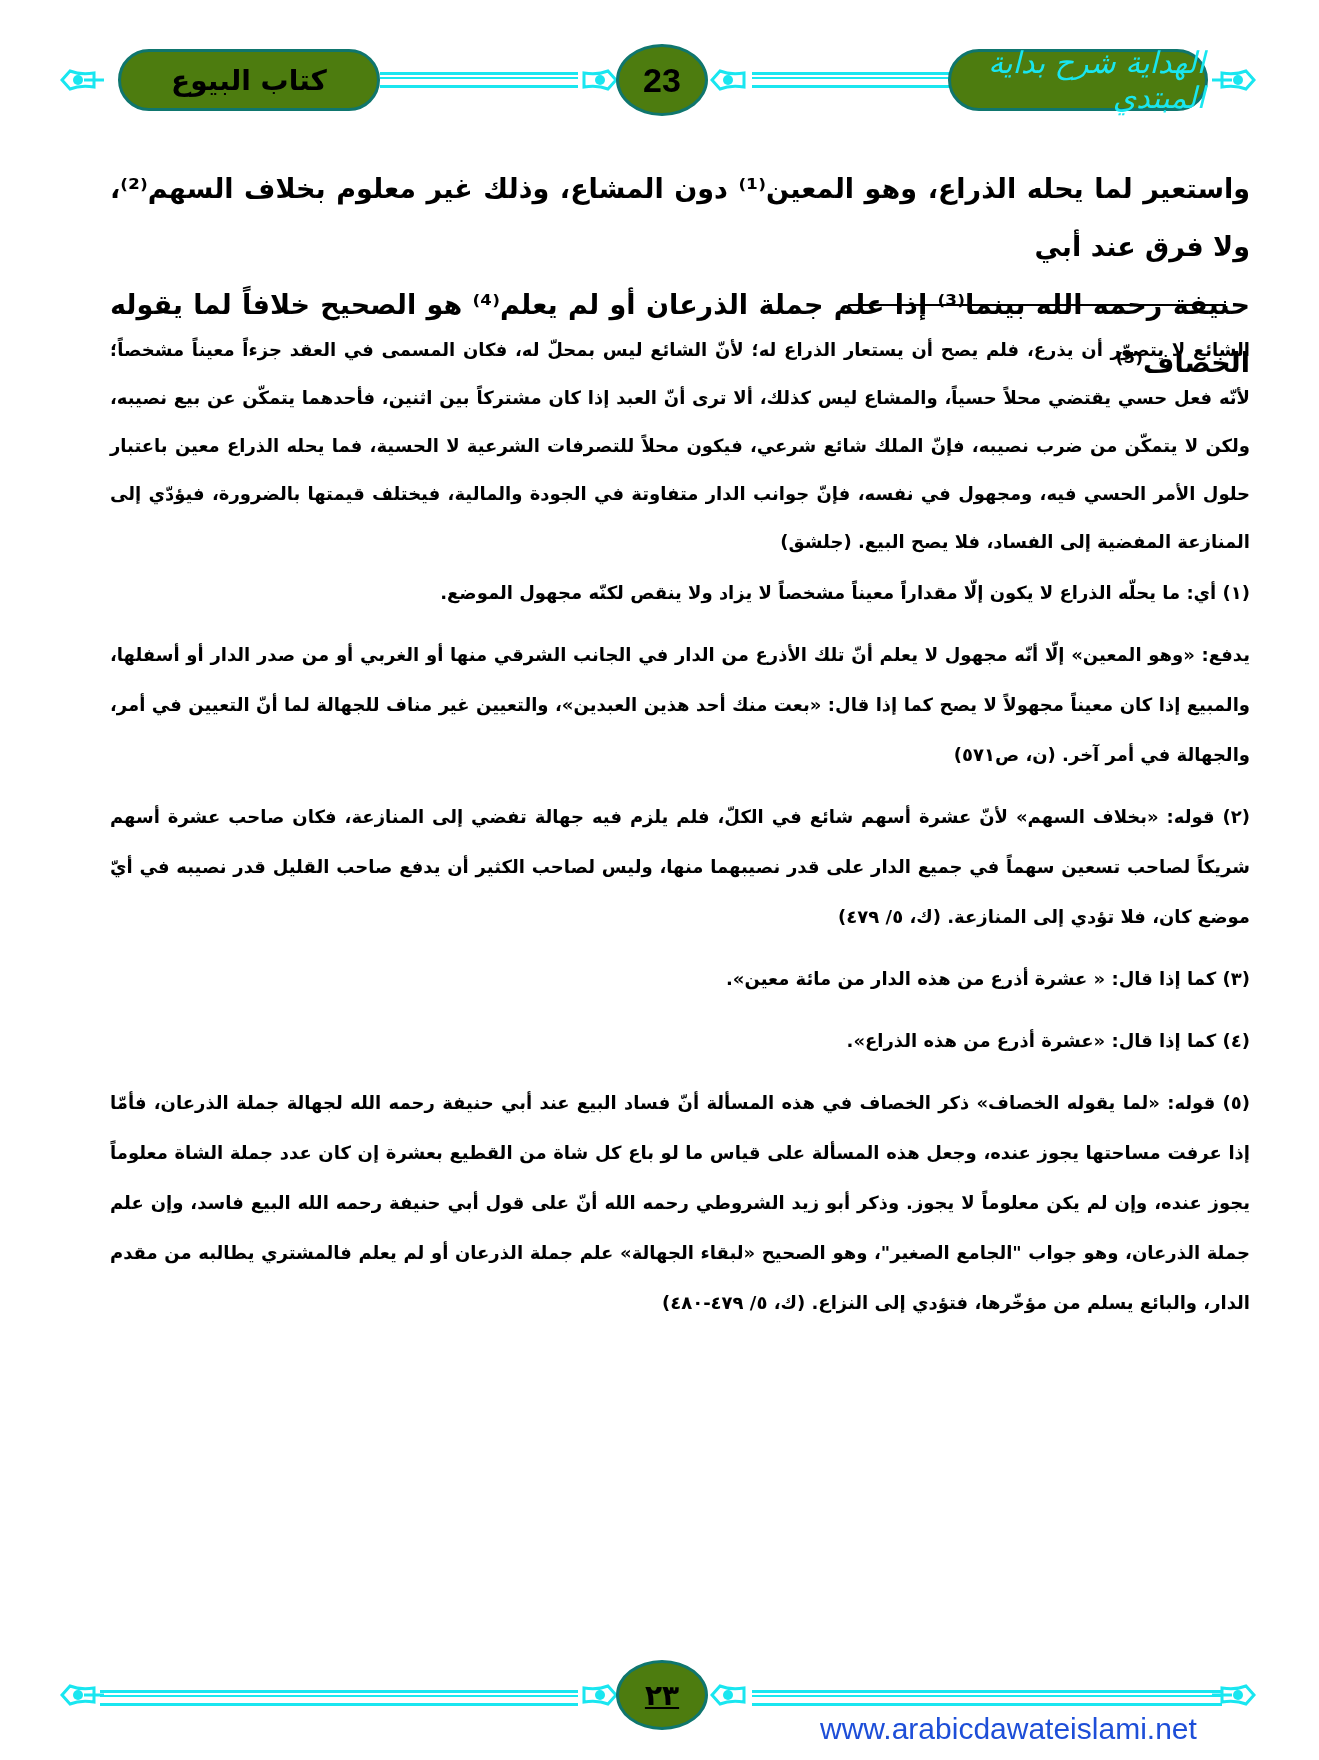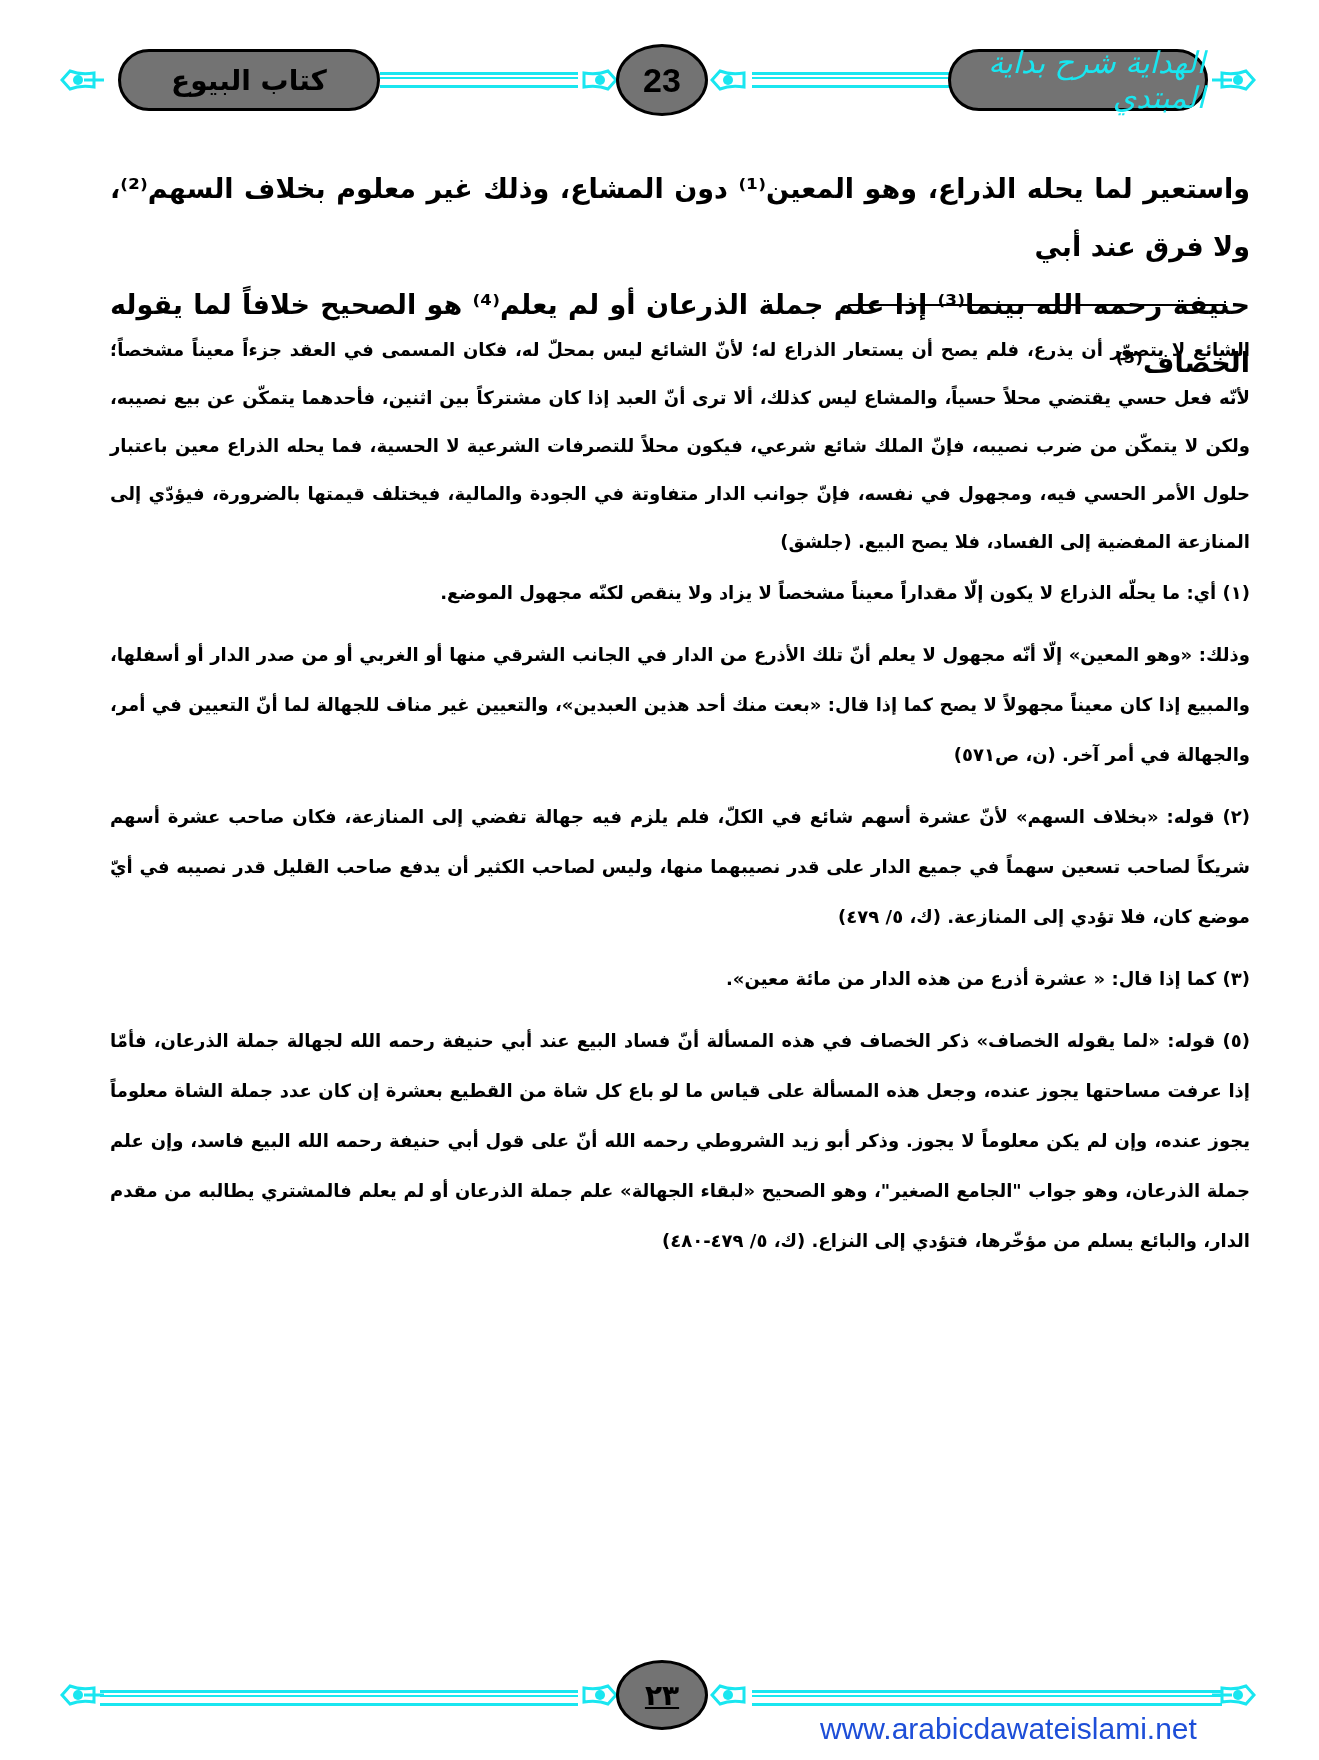--- a/index.html
+++ b/index.html
@@ -4,21 +4,21 @@
 <style>
   html, body { margin: 0; padding: 0; background: #ffffff; }
   body { width: 1319px; height: 1760px; position: relative; overflow: hidden;
          font-family: "DejaVu Sans", sans-serif; color: #000; }
   .page { position: absolute; left: 0; top: 0; width: 1319px; height: 1760px; }
 
   
   .header { position: absolute; left: 0; top: 40px; width: 1319px; height: 80px; }
   .rule { position: absolute; height: 10px; border-top: 3px solid #19e6f0; border-bottom: 3px solid #19e6f0; }
   .rule::after { content: ""; position: absolute; left: 0; right: 0; top: 2px; border-top: 2px solid #19e6f0; }
-  .capsule { position: absolute; border: 3px solid #000000; border-radius: 40px; background: #737373;
+  .capsule { position: absolute; border: 3px solid #0f766e; border-radius: 40px; background: #4d7c0f;
              display: flex; align-items: center; justify-content: center; box-sizing: border-box; }
   .tip { position: absolute; width: 44px; height: 30px; }
   .tip svg { width: 100%; height: 100%; display: block; }
 
   .book-title { font-family: "DejaVu Sans", sans-serif; font-weight: bold; font-size: 28px; direction: rtl; }
   .series-title { font-family: "DejaVu Serif", serif; font-style: italic; font-size: 30px; color: #19e6f0;
                   direction: rtl; letter-spacing: -1px; }
   .page-num { font-family: "Liberation Sans", sans-serif; font-weight: bold; font-size: 34px; }
 
   
@@ -103,33 +103,37 @@
 
   <div class="notes rtl">
     <p class="para gloss">الشائع لا يتصوّر أن يذرع، فلم يصح أن يستعار الذراع له؛ لأنّ الشائع ليس بمحلّ له، فكان المسمى في العقد جزءاً معيناً مشخصاً؛ لأنّه فعل حسي يقتضي محلاً حسياً، والمشاع ليس كذلك، ألا ترى أنّ العبد إذا كان مشتركاً بين اثنين، فأحدهما يتمكّن عن بيع نصيبه، ولكن لا يتمكّن من ضرب نصيبه، فإنّ الملك شائع شرعي، فيكون محلاً للتصرفات الشرعية لا الحسية، فما يحله الذراع معين باعتبار حلول الأمر الحسي فيه، ومجهول في نفسه، فإنّ جوانب الدار متفاوتة في الجودة والمالية، فيختلف قيمتها بالضرورة، فيؤدّي إلى المنازعة المفضية إلى الفساد، فلا يصح البيع. (جلشق)</p>
 
     <p class="para fn">
       <span>(١)</span>
       <span>أي: ما يحلّه الذراع لا يكون إلّا مقداراً معيناً مشخصاً لا يزاد ولا ينقص لكنّه مجهول الموضع.</span>
     </p>
 
     <p class="para fn fn-gap">
-      <span>وذلك: «وهو المعين»</span><span> إلّا أنّه مجهول لا يعلم أنّ تلك الأذرع من الدار في الجانب الشرقي منها أو الغربي أو من صدر الدار أو أسفلها، والمبيع إذا كان معيناً مجهولاً لا يصح كما إذا قال: «بعت منك أحد هذين العبدين»، والتعيين غير مناف للجهالة لما أنّ التعيين في أمر، والجهالة في أمر آخر. (ن، ص٥٧١)</span>
+      <span>يدفع: «وهو المعين»</span><span> إلّا أنّه مجهول لا يعلم أنّ تلك الأذرع من الدار في الجانب الشرقي منها أو الغربي أو من صدر الدار أو أسفلها، والمبيع إذا كان معيناً مجهولاً لا يصح كما إذا قال: «بعت منك أحد هذين العبدين»، والتعيين غير مناف للجهالة لما أنّ التعيين في أمر، والجهالة في أمر آخر. (ن، ص٥٧١)</span>
     </p>
 
     <p class="para fn fn-gap">
       <span>(٢)</span>
       <span>قوله: «بخلاف السهم»</span><span> لأنّ عشرة أسهم شائع في الكلّ، فلم يلزم فيه جهالة تفضي إلى المنازعة، فكان صاحب عشرة أسهم شريكاً لصاحب تسعين سهماً في جميع الدار على قدر نصيبهما منها، وليس لصاحب الكثير أن يدفع صاحب القليل قدر نصيبه في أيّ موضع كان، فلا تؤدي إلى المنازعة. (ك، ٥/ ٤٧٩)</span>
     </p>
 
     <p class="para fn fn-gap">
       <span>(٣)</span>
       <span>كما إذا قال: « عشرة أذرع من هذه الدار من مائة معين».</span>
     </p>
 
+    <p class="para fn fn-gap">
+      <span>(٤)</span>
+      <span>كما إذا قال: «عشرة أذرع من هذه الذراع».</span>
+    </p>
 
     <p class="para fn fn-gap">
       <span>(٥)</span>
       <span>قوله: «لما يقوله الخصاف»</span><span> ذكر الخصاف في هذه المسألة أنّ فساد البيع عند أبي حنيفة رحمه الله لجهالة جملة الذرعان، فأمّا إذا عرفت مساحتها يجوز عنده، وجعل هذه المسألة على قياس ما لو باع كل شاة من القطيع بعشرة إن كان عدد جملة الشاة معلوماً يجوز عنده، وإن لم يكن معلوماً لا يجوز. وذكر أبو زيد الشروطي رحمه الله أنّ على قول أبي حنيفة رحمه الله البيع فاسد، وإن علم جملة الذرعان، وهو جواب "الجامع الصغير"، وهو الصحيح «لبقاء الجهالة» علم جملة الذرعان أو لم يعلم فالمشتري يطالبه من مقدم الدار، والبائع يسلم من مؤخّرها، فتؤدي إلى النزاع. (ك، ٥/ ٤٧٩-٤٨٠)</span>
     </p>
   </div>
 
   <div class="footer">
     <div class="tip" style="left:60px; top:20px;">
       <svg viewBox="0 0 44 30">

